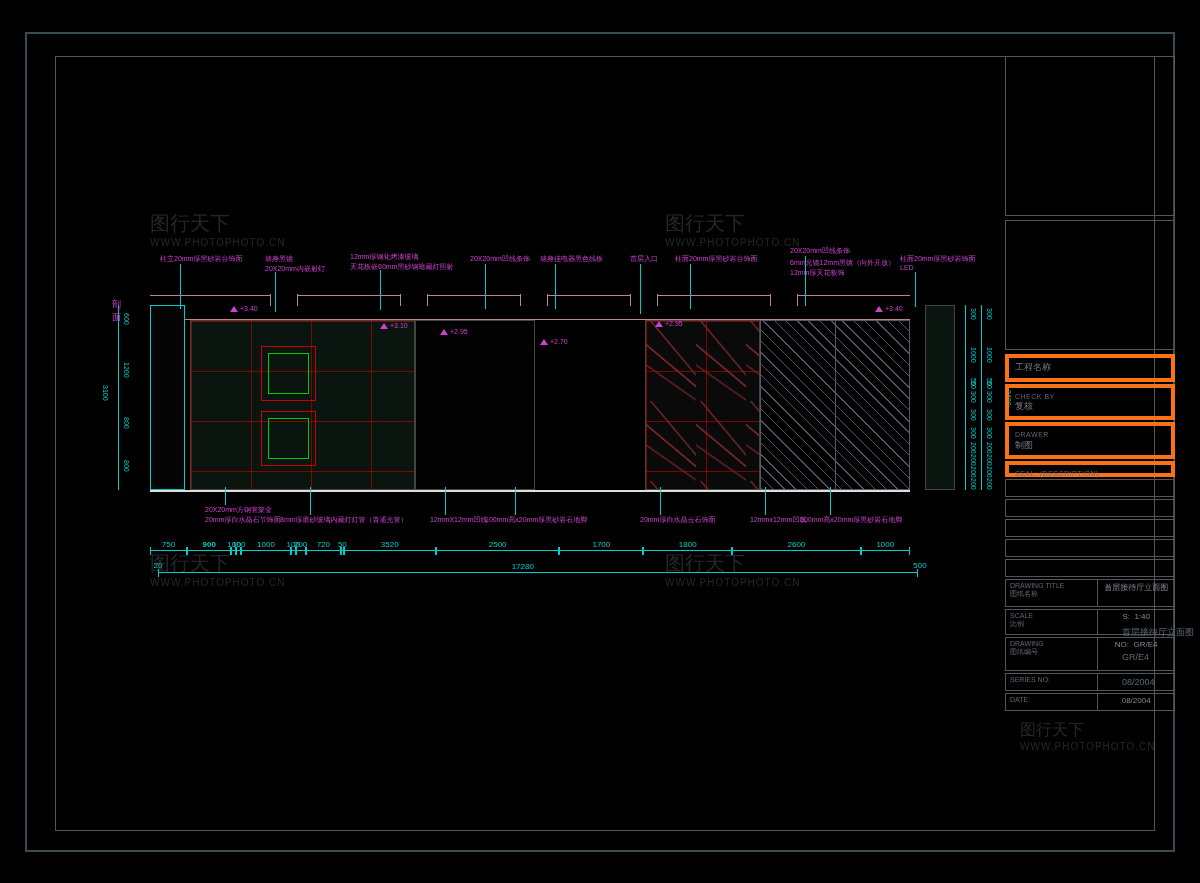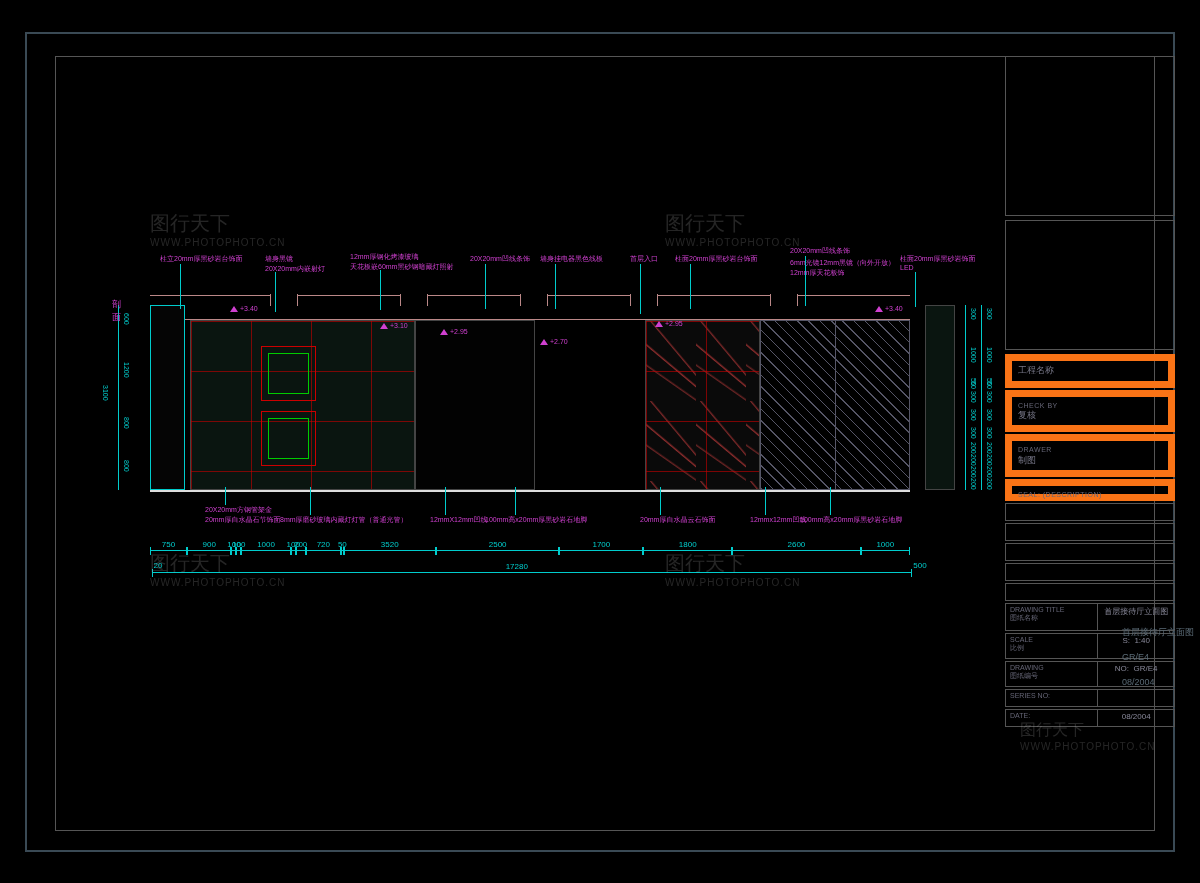--- a/index.html
+++ b/index.html
@@ -115,21 +115,21 @@
   
   .titleblock {
     position:absolute;
     right:25px; top:56px;
     width:170px; height:773px;
   }
   .tb-img {
     height:160px; border:1px solid #555; margin-bottom:4px;
   }
   .tb-box {
-    border:7px solid #f97316; margin-bottom:2px;
+    border:4px solid #f97316; margin-bottom:2px;
     padding:4px 6px;
     font-size:8px; color:#667; line-height:1.3;
   }
   .tb-box .lbl-en { font-size:7px; letter-spacing:.5px; }
   .tb-box .lbl-cn { font-size:9px; color:#778; }
   .tb-row { border:1px solid #555; height:18px; margin-bottom:2px; display:flex; }
   .tb-row .c1 { width:55%; border-right:1px solid #555; padding:2px 4px; font-size:7px; color:#667; }
   .tb-row .c2 { width:45%; padding:2px 4px; font-size:8px; color:#889; text-align:center; }
   .tb-simple { border:1px solid #555; height:18px; margin-bottom:2px; }
 
@@ -203,21 +203,21 @@
     <div class="leader" style="left:375px; top:255px;"><span>100mm高x20mm厚黑砂岩石地脚</span><div class="v" style="left:30px;top:-28px;height:28px"></div></div>
     <div class="leader" style="left:530px; top:255px;"><span>20mm厚白水晶云石饰面</span><div class="v" style="left:20px;top:-28px;height:28px"></div></div>
     <div class="leader" style="left:640px; top:255px;"><span>12mmx12mm凹线</span><div class="v" style="left:15px;top:-28px;height:28px"></div></div>
     <div class="leader" style="left:690px; top:255px;"><span>100mm高x20mm厚黑砂岩石地脚</span><div class="v" style="left:30px;top:-28px;height:28px"></div></div>
 
     <div id="dimchain1" style="position:absolute; left:40px; top:290px; width:810px;">
         <div class="dim-h" style="left: 0px; width: 37.037px; top: 0px;">
           <span class="dim-txt" style="left: 50%;">750</span>
         </div>
         <div class="dim-h" style="left: 37.037px; width: 44.4444px; top: 0px;">
-          <span class="dim-txt" style="left: 50%;">900</span>
+          <span class="dim-txt" style="left: 50%; font-weight: bold;">900</span>
         </div>
         <div class="dim-h" style="left: 81.4815px; width: 4.93827px; top: 0px;">
           <span class="dim-txt" style="left: 50%;">100</span>
         </div>
         <div class="dim-h" style="left: 86.4198px; width: 4.93827px; top: 0px;">
           <span class="dim-txt" style="left: 50%;">100</span>
         </div>
         <div class="dim-h" style="left: 91.358px; width: 49.3827px; top: 0px;">
           <span class="dim-txt" style="left: 50%;">1000</span>
         </div>
@@ -245,21 +245,21 @@
         <div class="dim-h" style="left: 493.333px; width: 88.8889px; top: 0px;">
           <span class="dim-txt" style="left: 50%;">1800</span>
         </div>
         <div class="dim-h" style="left: 582.222px; width: 128.395px; top: 0px;">
           <span class="dim-txt" style="left: 50%;">2600</span>
         </div>
         <div class="dim-h" style="left: 710.617px; width: 49.3827px; top: 0px;">
           <span class="dim-txt" style="left: 50%;">1000</span>
         </div>
       </div>
-    <div class="dim-h" style="left:42px; top:312px; width:760px;">
+    <div class="dim-h" style="left:48px; top:312px; width:760px;">
       <span class="dim-txt" style="left:48%">17280</span>
     </div>
     <span class="dim-txt" style="position:absolute;left:48px;top:301px">20</span>
     <span class="dim-txt" style="position:absolute;left:810px;top:301px">500</span>
 
     <div id="dimleft" style="position:absolute; left:8px; top:45px; height:185px; width:10px;">
         <div class="dim-v" style="top: 0px; height: 32.6471px;">
           <span class="t" style="top: 8.32353px;">600</span>
         </div>
         <div class="dim-v" style="top: 32.6471px; height: 65.2941px;">
@@ -372,21 +372,21 @@
   <div class="tb-simple"></div>
   <div class="tb-simple"></div>
   <div class="tb-row" style="height:28px">
     <div class="c1"><span class="lbl-en">DRAWING TITLE</span><br><span class="lbl-cn">图纸名称</span></div>
     <div class="c2">首层接待厅立面图</div>
   </div>
   <div class="tb-row" style="height:26px">
     <div class="c1"><span class="lbl-en">SCALE</span><br><span class="lbl-cn">比例</span></div>
     <div class="c2"><span>S:</span>&nbsp;&nbsp;<span>1:40</span></div>
   </div>
-  <div class="tb-row" style="height:26px">
+  <div class="tb-row" style="height:34px">
     <div class="c1"><span class="lbl-en">DRAWING</span><br><span class="lbl-cn">图纸编号</span></div>
     <div class="c2"><span>NO:</span>&nbsp;&nbsp;<span>GR/E4</span></div>
   </div>
   <div class="tb-row">
     <div class="c1">SERIES NO:</div>
       <div class="c2"></div>
   </div>
   <div class="tb-row">
     <div class="c1">DATE:</div>
     <div class="c2">08/2004</div>

